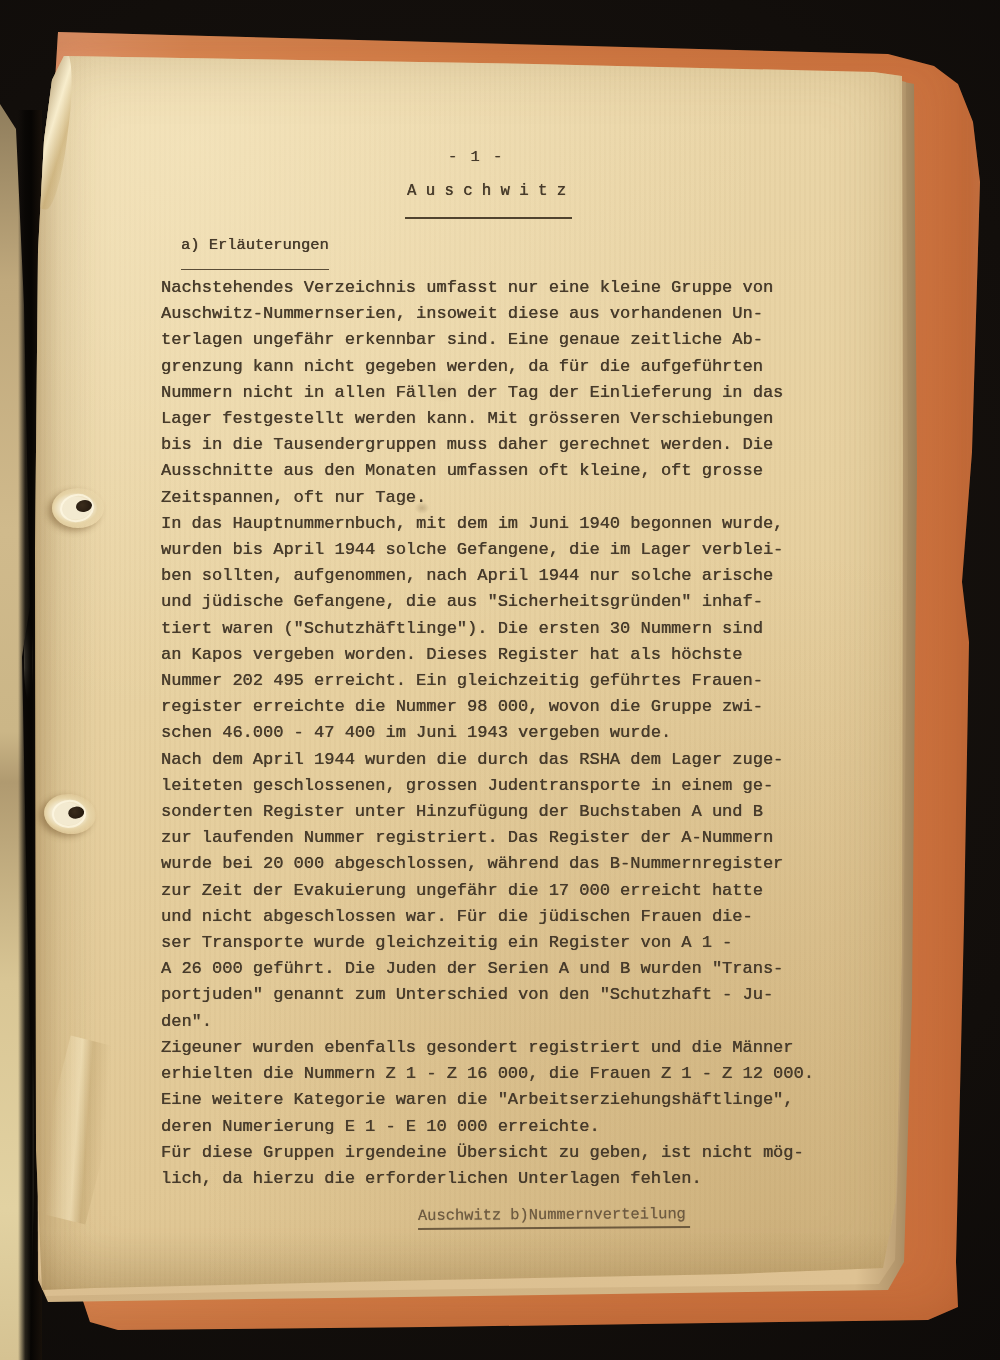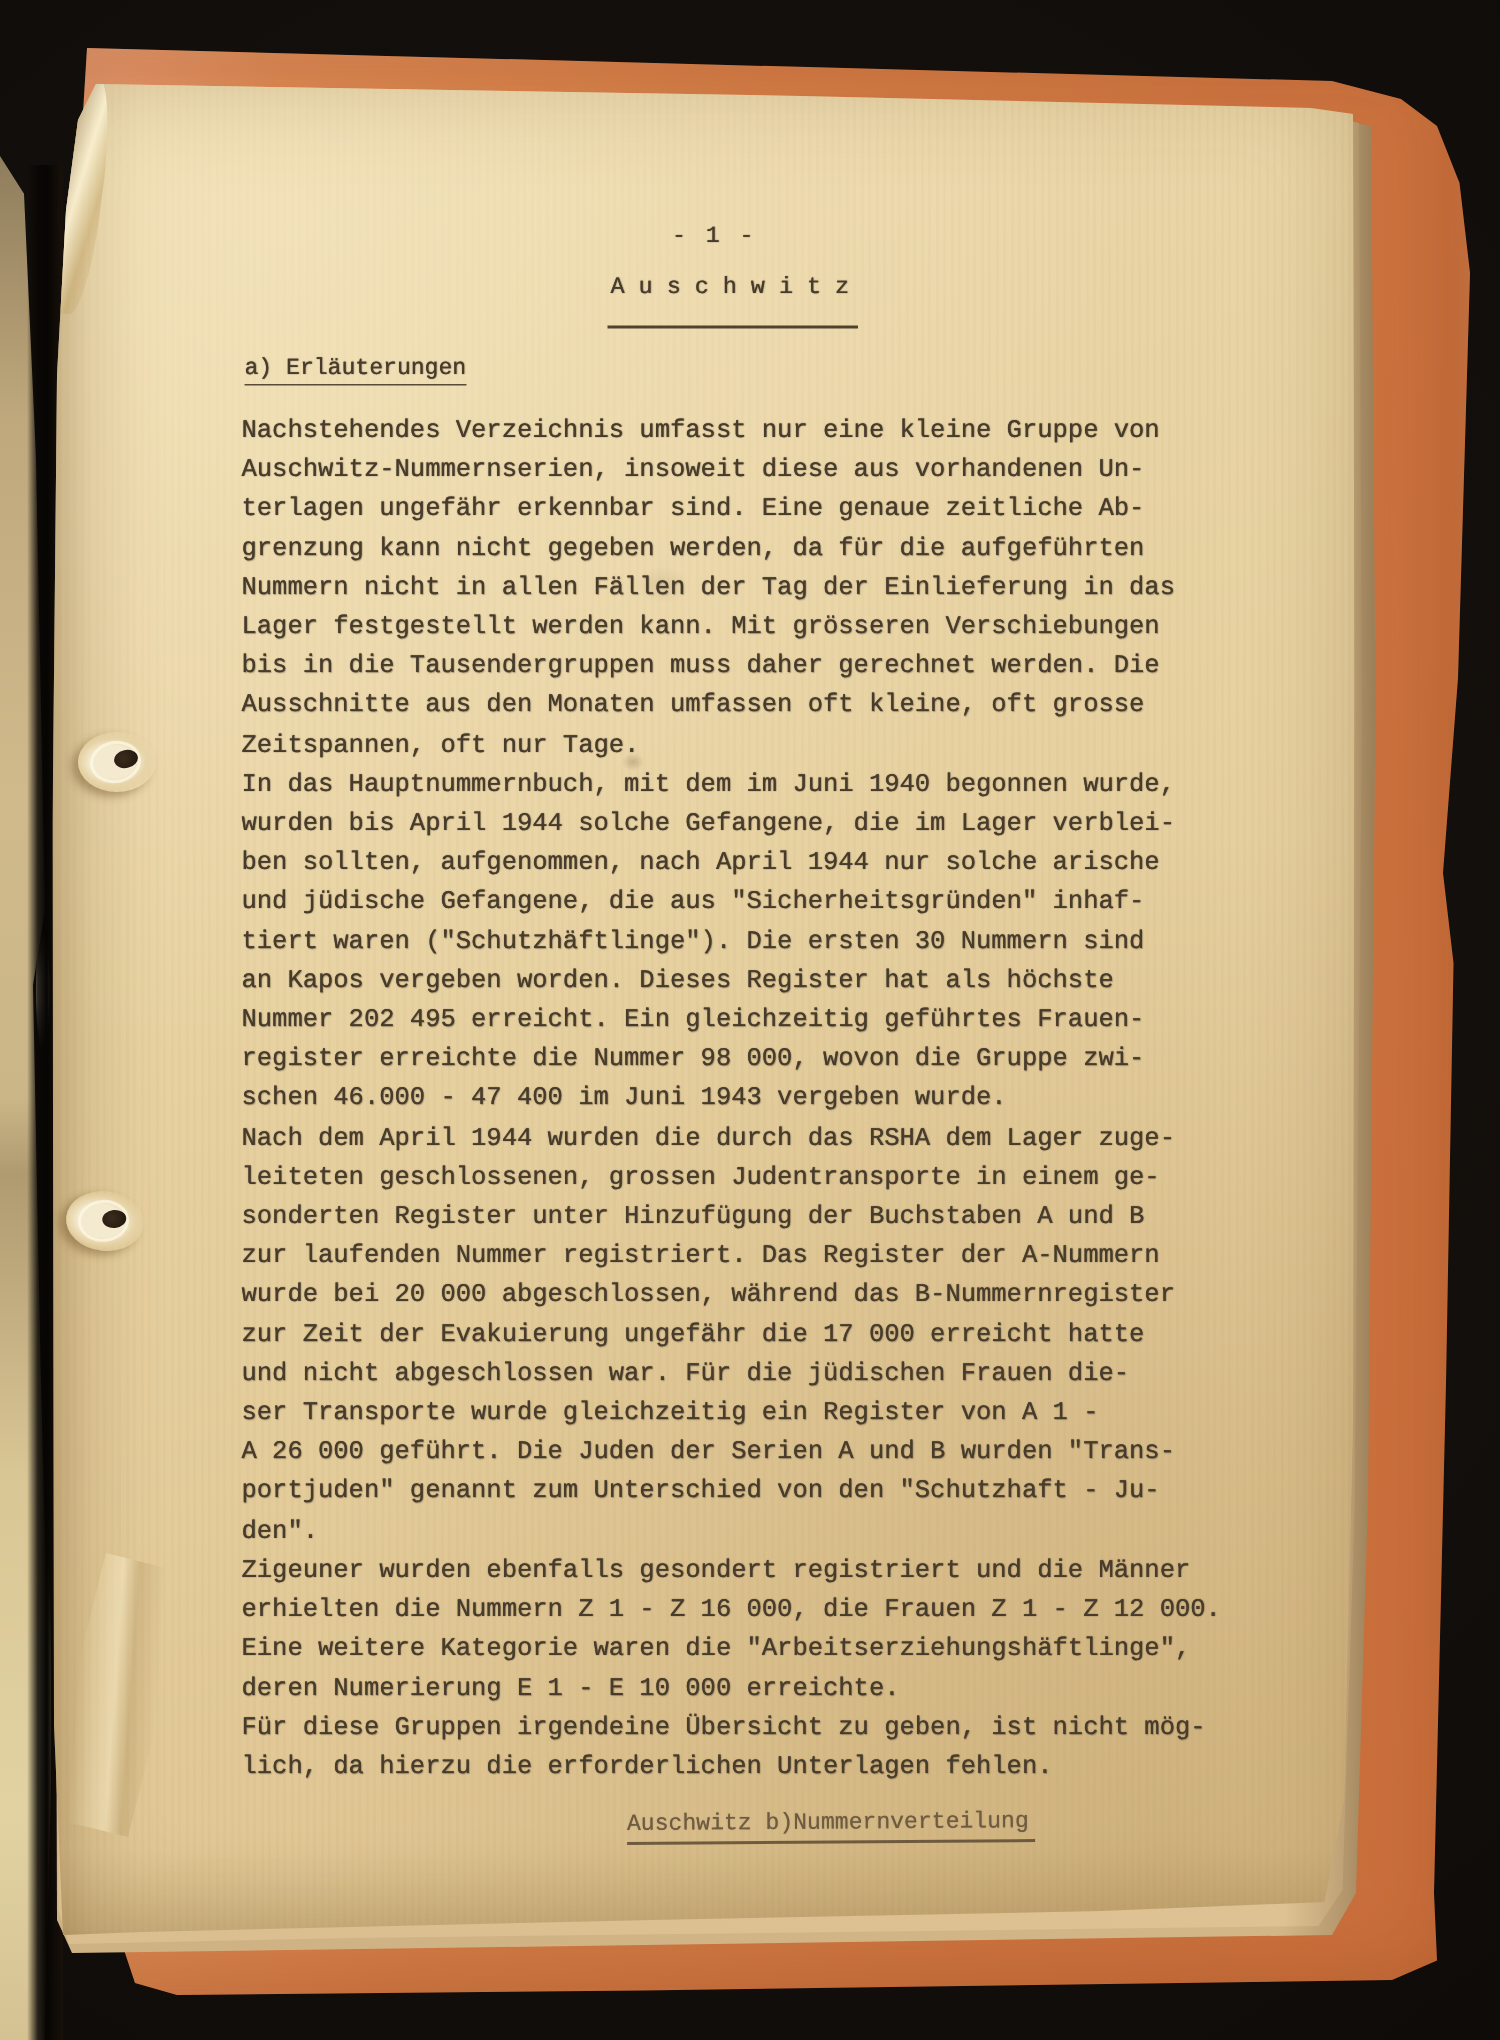--- a/index.html
+++ b/index.html
@@ -64,22 +64,22 @@
     background:radial-gradient(circle at 40% 40%, #3a2c1c, #1f150c);transform:rotate(-12deg);}
   .hole .rim{position:absolute;left:8px;top:6px;width:30px;height:24px;border-radius:50%;
     border:2px solid rgba(255,250,230,0.7);transform:rotate(-10deg);}
   .hole1{left:18px;top:438px;}
   .hole2{left:10px;top:744px;transform:rotate(6deg);}
   
   .ink{color:#473b2b;text-shadow:0 0 0.6px rgba(71,59,43,0.9),0.5px 0.4px 0.8px rgba(71,59,43,0.4);}
   .page-number{position:absolute;left:414px;top:98px;font-size:15.4px;letter-spacing:2px;}
   .doc-title{position:absolute;left:340px;top:132px;font-size:15.6px;
     border-bottom:2px solid rgba(62,50,33,0.9);padding:0 6px 17px 2px;margin-left:31px;}
-  .section-heading{position:absolute;left:129px;top:186px;font-size:15.4px;
-    border-bottom:1.6px solid rgba(62,50,33,0.85);padding-bottom:2px;}
+  .section-heading{position:absolute;left:147px;top:186px;font-size:15.4px;
+    border-bottom:1.6px solid rgba(62,50,33,0.85);padding-bottom:15px;}
   .body-text{position:absolute;left:127px;top:225px;width:640px;font-size:17px;
     line-height:26.2px;white-space:pre;}
   .footer-caption{position:absolute;left:384px;top:1156px;font-size:15.4px;color:#6e5b41;
     text-shadow:0 0 0.7px rgba(110,91,65,0.8);border-bottom:2px solid rgba(84,68,45,0.8);
     padding:0 4px 3px 0;transform:rotate(-0.4deg);}
 </style>
 </head>
 <body>
 
 <div class="scene">

